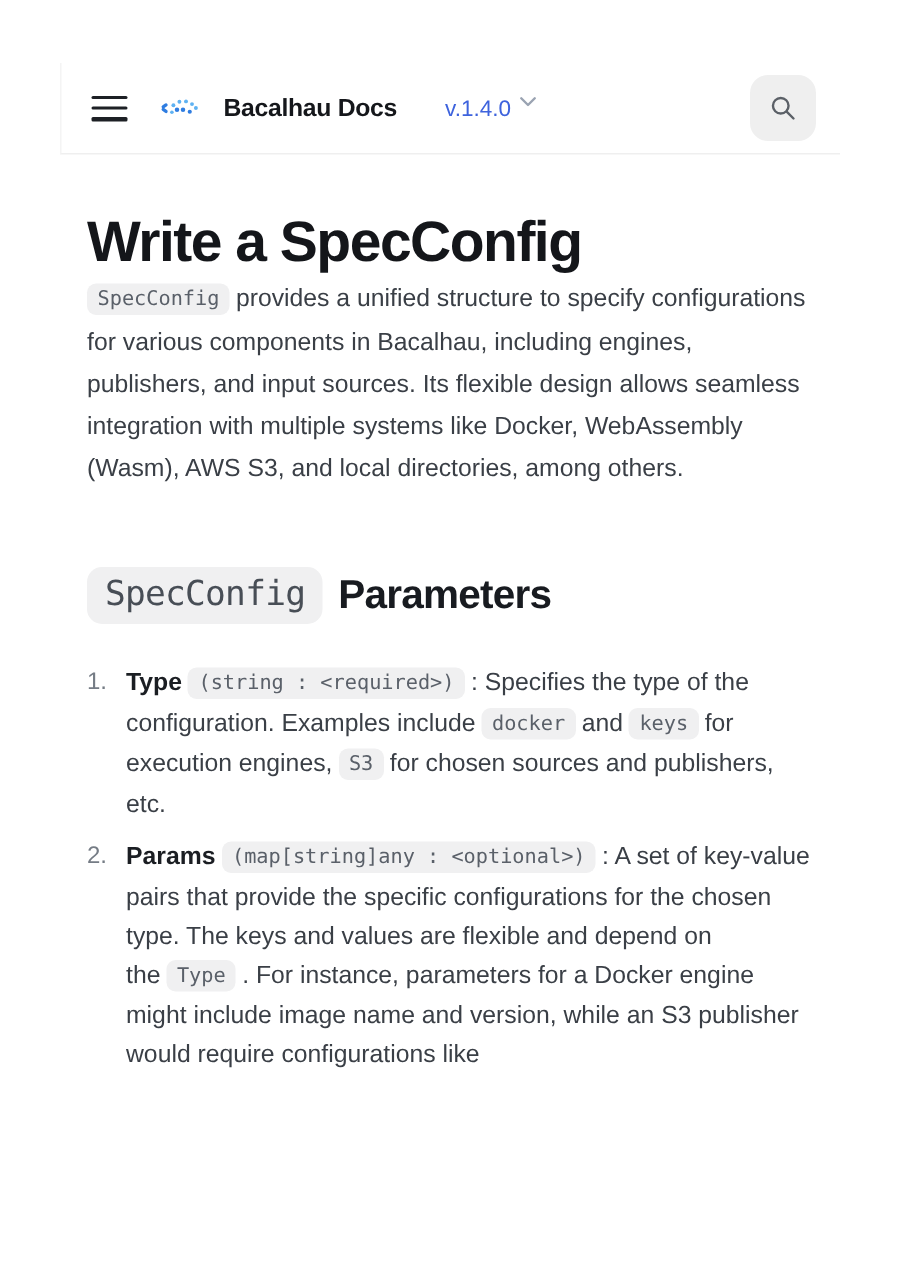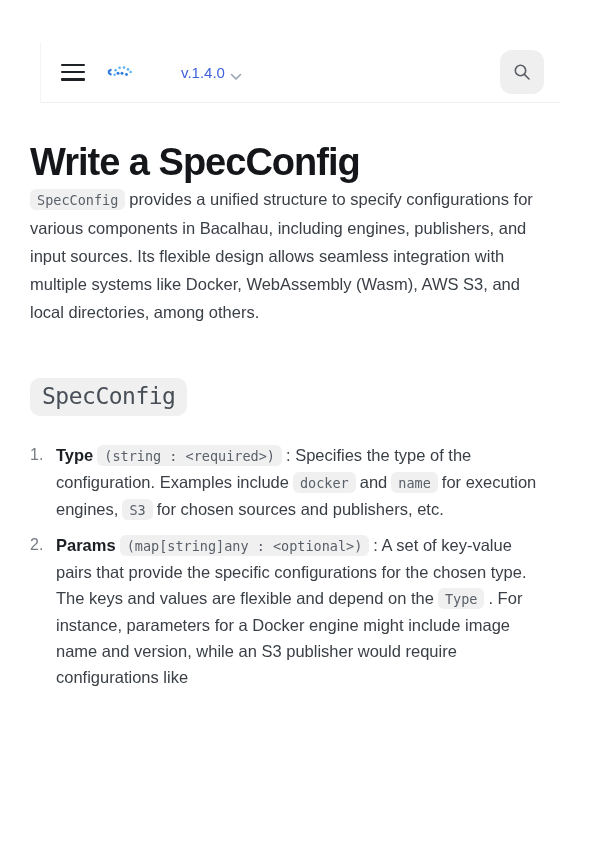--- a/index.html
+++ b/index.html
@@ -35,41 +35,41 @@
   .logo { width: 26px; height: 22px; margin-right: 16px; flex: 0 0 auto; }
 
   .doc-title {
     font-size: 16.5px;
     font-weight: 700;
     color: #15171b;
     letter-spacing: -0.2px;
     white-space: nowrap;
   }
   .version {
-    display: flex; align-items: flex-end; gap: 5px;
+    display: flex; align-items: flex-start; gap: 5px;
     margin-left: 32px;
     cursor: pointer;
   }
   .version-label { font-size: 15px; color: #3e63dd; font-weight: 500; }
   .chevron { width: 12px; height: 8px; }
 
   .header-spacer { flex: 1; }
 
   .search-btn {
     width: 44px; height: 44px;
     border: none;
     border-radius: 12px;
     background: #efefef;
     display: flex; align-items: center; justify-content: center;
     cursor: pointer;
   }
   .search-btn svg { width: 18px; height: 18px; }
 
   
-  .article { padding: 0 57px 0 30px; }
+  .article { padding: 0 57px 0 58px; }
 
   h1.page-title {
     margin-top: 38px;
     font-size: 38px;
     font-weight: 700;
     letter-spacing: -1px;
     color: #14161a;
     line-height: 1.15;
   }
 
@@ -152,20 +152,21 @@
     <g fill="#5fb2f2">
       <circle cx="8.6" cy="9.2" r="1.3"></circle>
       <circle cx="12.6" cy="6.8" r="1.3"></circle>
       <circle cx="17" cy="6.6" r="1.3"></circle>
       <circle cx="21" cy="8.4" r="1.3"></circle>
       <circle cx="23.6" cy="11" r="1.3"></circle>
       <circle cx="7.6" cy="13.8" r="1.2"></circle>
     </g>
   </svg>
 
+  <div class="doc-title">Bacalhau Docs</div>
 
   <div class="version">
     <span class="version-label">v.1.4.0</span>
     <svg class="chevron" viewBox="0 0 12 8" aria-hidden="true">
       <path d="M1.5 1.5 L6 6 L10.5 1.5" fill="none" stroke="#9aa3b2" stroke-width="1.6" stroke-linecap="round" stroke-linejoin="round"></path>
     </svg>
   </div>
 
   <div class="header-spacer"></div>
 
@@ -178,27 +179,28 @@
 </header>
 
 <main class="article">
 
   <h1 class="page-title">Write a SpecConfig</h1>
 
   <p class="intro"><code class="chip">SpecConfig</code><span>provides a unified structure to specify configurations for various components in Bacalhau, including engines, publishers, and input sources. Its flexible design allows seamless integration with multiple systems like Docker, WebAssembly (Wasm), AWS S3, and local directories, among others.</span></p>
 
   <h2 class="section-heading">
       <code class="chip-lg">SpecConfig</code>
+      <span>Parameters</span>
     </h2>
 
   <ol class="param-list">
 
     <li>
       <span class="li-number">1.</span>
-      <div class="li-body"><span class="term">Type</span><code class="chip">(string : &lt;required&gt;)</code><span>: Specifies the type of the configuration. Examples include</span><code class="chip">docker</code><span>and</span><code class="chip">name</code><span>for execution engines,</span><code class="chip">S3</code><span>for chosen sources and publishers, etc.</span></div>
+      <div class="li-body"><span class="term">Type</span><code class="chip">(string : &lt;required&gt;)</code><span>: Specifies the type of the configuration. Examples include</span><code class="chip">docker</code><span>and</span><code class="chip">keys</code><span>for execution engines,</span><code class="chip">S3</code><span>for chosen sources and publishers, etc.</span></div>
     </li>
 
     <li>
       <span class="li-number">2.</span>
       <div class="li-body"><span class="term">Params</span><code class="chip">(map[string]any : &lt;optional&gt;)</code><span>: A set of key-value pairs that provide the specific configurations for the chosen type. The keys and values are flexible and depend on the</span><code class="chip">Type</code><span>. For instance, parameters for a Docker engine might include image name and version, while an S3 publisher would require configurations like</span></div>
     </li>
 
   </ol>
 </main>
 

